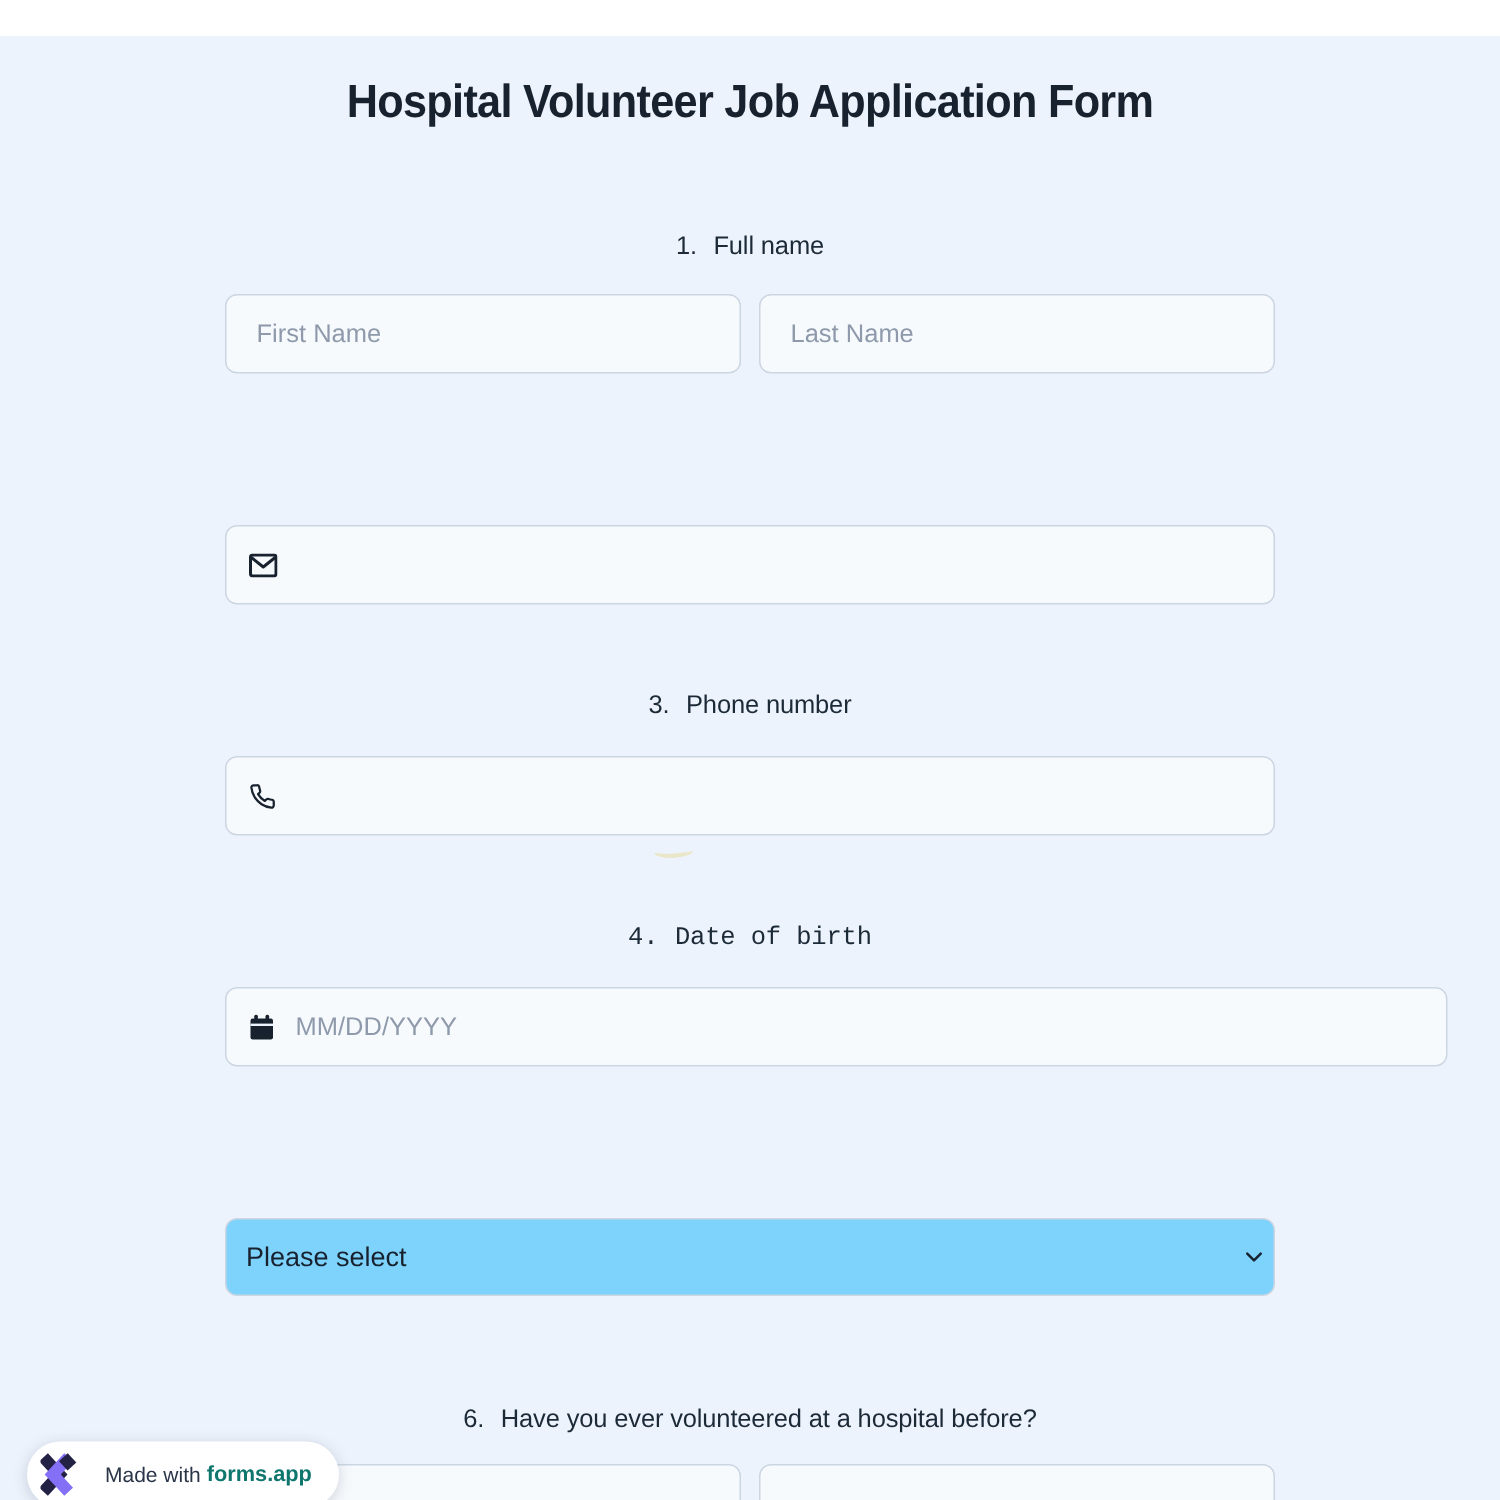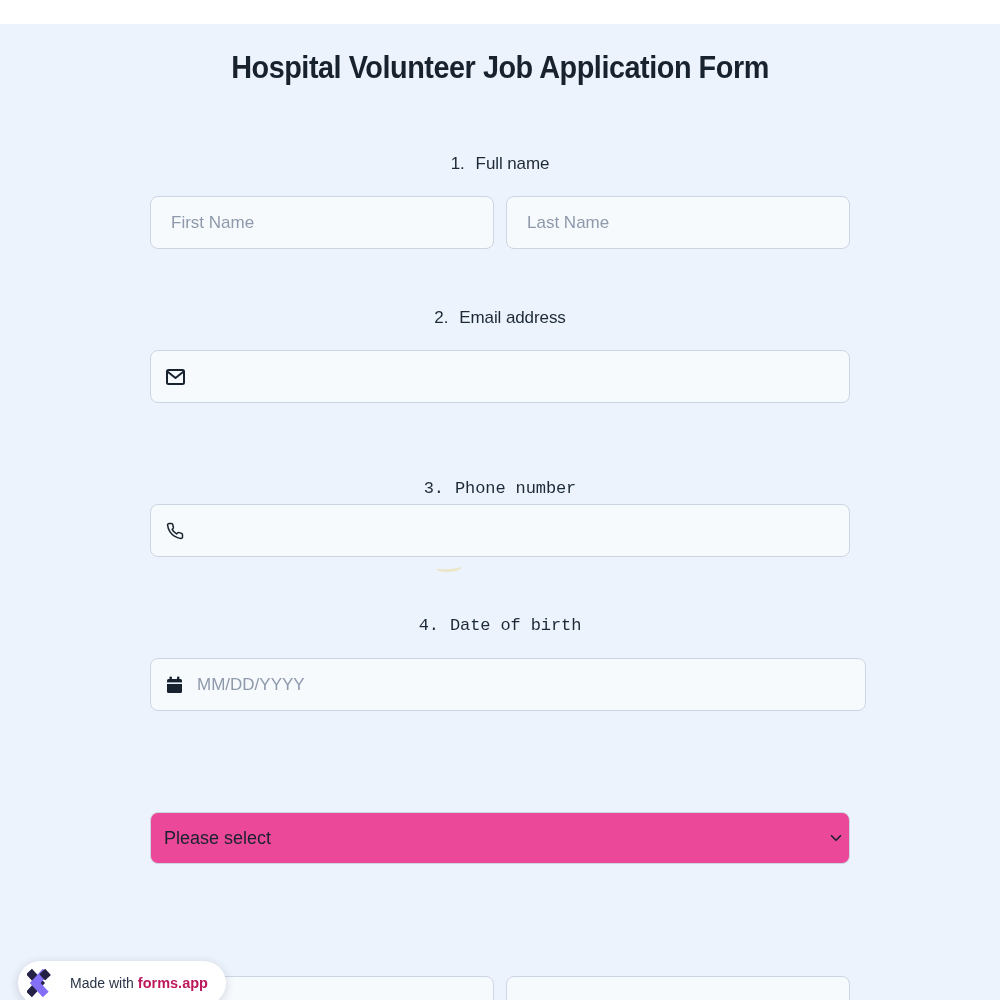--- a/index.html
+++ b/index.html
@@ -29,21 +29,21 @@
   }
   .field input {
     flex:1; height:100%; border:none; background:transparent; outline:none;
     font-family:inherit; font-size:17px; color:#18222f; padding:0 12px 0 20px;
   }
   .field.with-icon input { padding-left:14px; }
   .field input::placeholder { color:#8e9aab; opacity:1; }
   .field .lead-icon { margin-left:15px; display:flex; align-items:center; }
   .select-box {
     position:absolute; height:52px; left:150px; width:700px;
-    background:#ec4899; border:1px solid #ccd6e2; border-radius:8px;
+    background:#7dd3fc; border:1px solid #ccd6e2; border-radius:8px;
     display:flex; align-items:center; justify-content:space-between;
     padding:0 4px 0 13px; cursor:pointer;text-align:right;
   }
   .select-box .select-value { font-size:18px; color:#18222f; }
   .option-box {
     position:absolute; height:72px; width:344px;
     background:#f7fafd; border:1px solid #ccd6e2; border-radius:8px;
     display:flex; align-items:center; padding-left:16px; cursor:pointer;
   }
   .radio-circle {
@@ -53,21 +53,21 @@
   }
   .option-label { font-size:18px; color:#701a75; }
   .made-badge {
     position:absolute; left:18px; top:937px; height:44px;
     background:#ffffff; border-radius:23px;
     display:flex; align-items:center; padding:0 18px 0 9px;
     box-shadow:0 2px 10px rgba(30,40,70,0.18); z-index:5; cursor:pointer;
   }
   .made-badge .logo { margin-right:9px; display:flex; }
   .badge-text { font-size:14px; color:#2a3547; white-space:nowrap; }
-  .badge-brand { font-size:14.5px; font-weight:700; color:#be185d; margin-left:4px; }
+  .badge-brand { font-size:14.5px; font-weight:700; color:#0f766e; margin-left:4px; }
   .artifact {
     position:absolute; left:436px; top:539px; width:26px; height:9px;
     border-radius:50%; border-bottom:3px solid #e9e0ae; opacity:0.65;
     transform:rotate(-3deg);
   }
   svg { display:block; }
 </style>
 </head>
 <body>
 
@@ -78,71 +78,71 @@
   <div class="q-label" style="top:129px;">
     <span class="q-num">1.</span><span>Full name</span>
   </div>
   <div class="field" style="top:172px; left:150px; width:344px;">
     <input type="text" placeholder="First Name" style="">
   </div>
   <div class="field" style="top:172px; left:506px; width:344px;">
     <input type="text" placeholder="Last Name" style="">
   </div>
 
-  <div class="q-label" style="top:283px;">
-    <span class="q-num">2.</span><span>Email address</span>
-  </div>
   <div class="field with-icon" style="top:326px; left:150px; width:700px;">
     <span class="lead-icon">
       <svg width="19" height="16" viewBox="0 0 19 16">
         <rect x="1" y="1" width="17" height="14" rx="1.5" fill="none" stroke="#18222f" stroke-width="2"></rect>
         <path d="M2 3 L9.5 9 L17 3" fill="none" stroke="#18222f" stroke-width="2" stroke-linecap="round" stroke-linejoin="round"></path>
       </svg>
     </span>
     <input type="email" placeholder="" style="">
   </div>
 
-  <div class="q-label" style="top:454px;font-family:Liberation Mono, monospace;">
+  <div class="q-label" style="top:435px;">
     <span class="q-num">3.</span><span>Phone number</span>
   </div>
   <div class="field with-icon" style="top:480px; left:150px; width:700px;">
     <span class="lead-icon">
       <svg width="18" height="18" viewBox="0 0 24 24">
         <path d="M22 16.92v3a2 2 0 0 1-2.18 2 19.79 19.79 0 0 1-8.63-3.07 19.5 19.5 0 0 1-6-6 19.79 19.79 0 0 1-3.07-8.67A2 2 0 0 1 4.11 2h3a2 2 0 0 1 2 1.72 12.84 12.84 0 0 0 .7 2.81 2 2 0 0 1-.45 2.11L8.09 9.91a16 16 0 0 0 6 6l1.27-1.27a2 2 0 0 1 2.11-.45 12.84 12.84 0 0 0 2.81.7A2 2 0 0 1 22 16.92z" fill="none" stroke="#18222f" stroke-width="2" stroke-linecap="round" stroke-linejoin="round"></path>
       </svg>
     </span>
     <input type="tel" placeholder="" style="">
   </div>
 
   <div class="artifact"></div>
 
   <div class="q-label" style="top:591px;font-family:Liberation Mono, monospace;">
     <span class="q-num">4.</span><span>Date of birth</span>
   </div>
-  <div class="field with-icon" style="top:634px; left:150px; width:716px;align-items:center;">
+  <div class="field with-icon" style="top:634px; left:150px; width:815px;align-items:center;">
     <span class="lead-icon">
       <svg width="17" height="18" viewBox="0 0 17 18">
         <rect x="1" y="3" width="15" height="14" rx="1.5" fill="#18222f"></rect>
         <rect x="3.5" y="0.5" width="2.4" height="4" rx="1" fill="#18222f"></rect>
         <rect x="11" y="0.5" width="2.4" height="4" rx="1" fill="#18222f"></rect>
         <rect x="1" y="6.4" width="15" height="1.6" fill="#edf3fc"></rect>
       </svg>
     </span>
     <input type="text" placeholder="MM/DD/YYYY" style="">
   </div>
 
   <div class="select-box" style="top:788px;" role="combobox">
     <span class="select-value">Please select</span>
     <span>
       <svg width="18" height="18" viewBox="0 0 24 24">
         <polyline points="6 9 12 15 18 9" fill="none" stroke="#18222f" stroke-width="2.2" stroke-linecap="round" stroke-linejoin="round"></polyline>
       </svg>
     </span>
   </div>
 
+  <div class="q-label" style="top:911px;">
+    <span class="q-num">6.</span><span>Have you ever volunteered at a hospital before?</span>
+  </div>
   <div class="option-box" style="top:952px; left:150px;" role="radio">
     <span class="radio-circle"></span>
     <span class="option-label">Yes</span>
   </div>
   <div class="option-box" style="top:952px; left:506px;" role="radio">
     <span class="radio-circle"></span>
     <span class="option-label">No</span>
   </div>
 
   <div class="made-badge">

